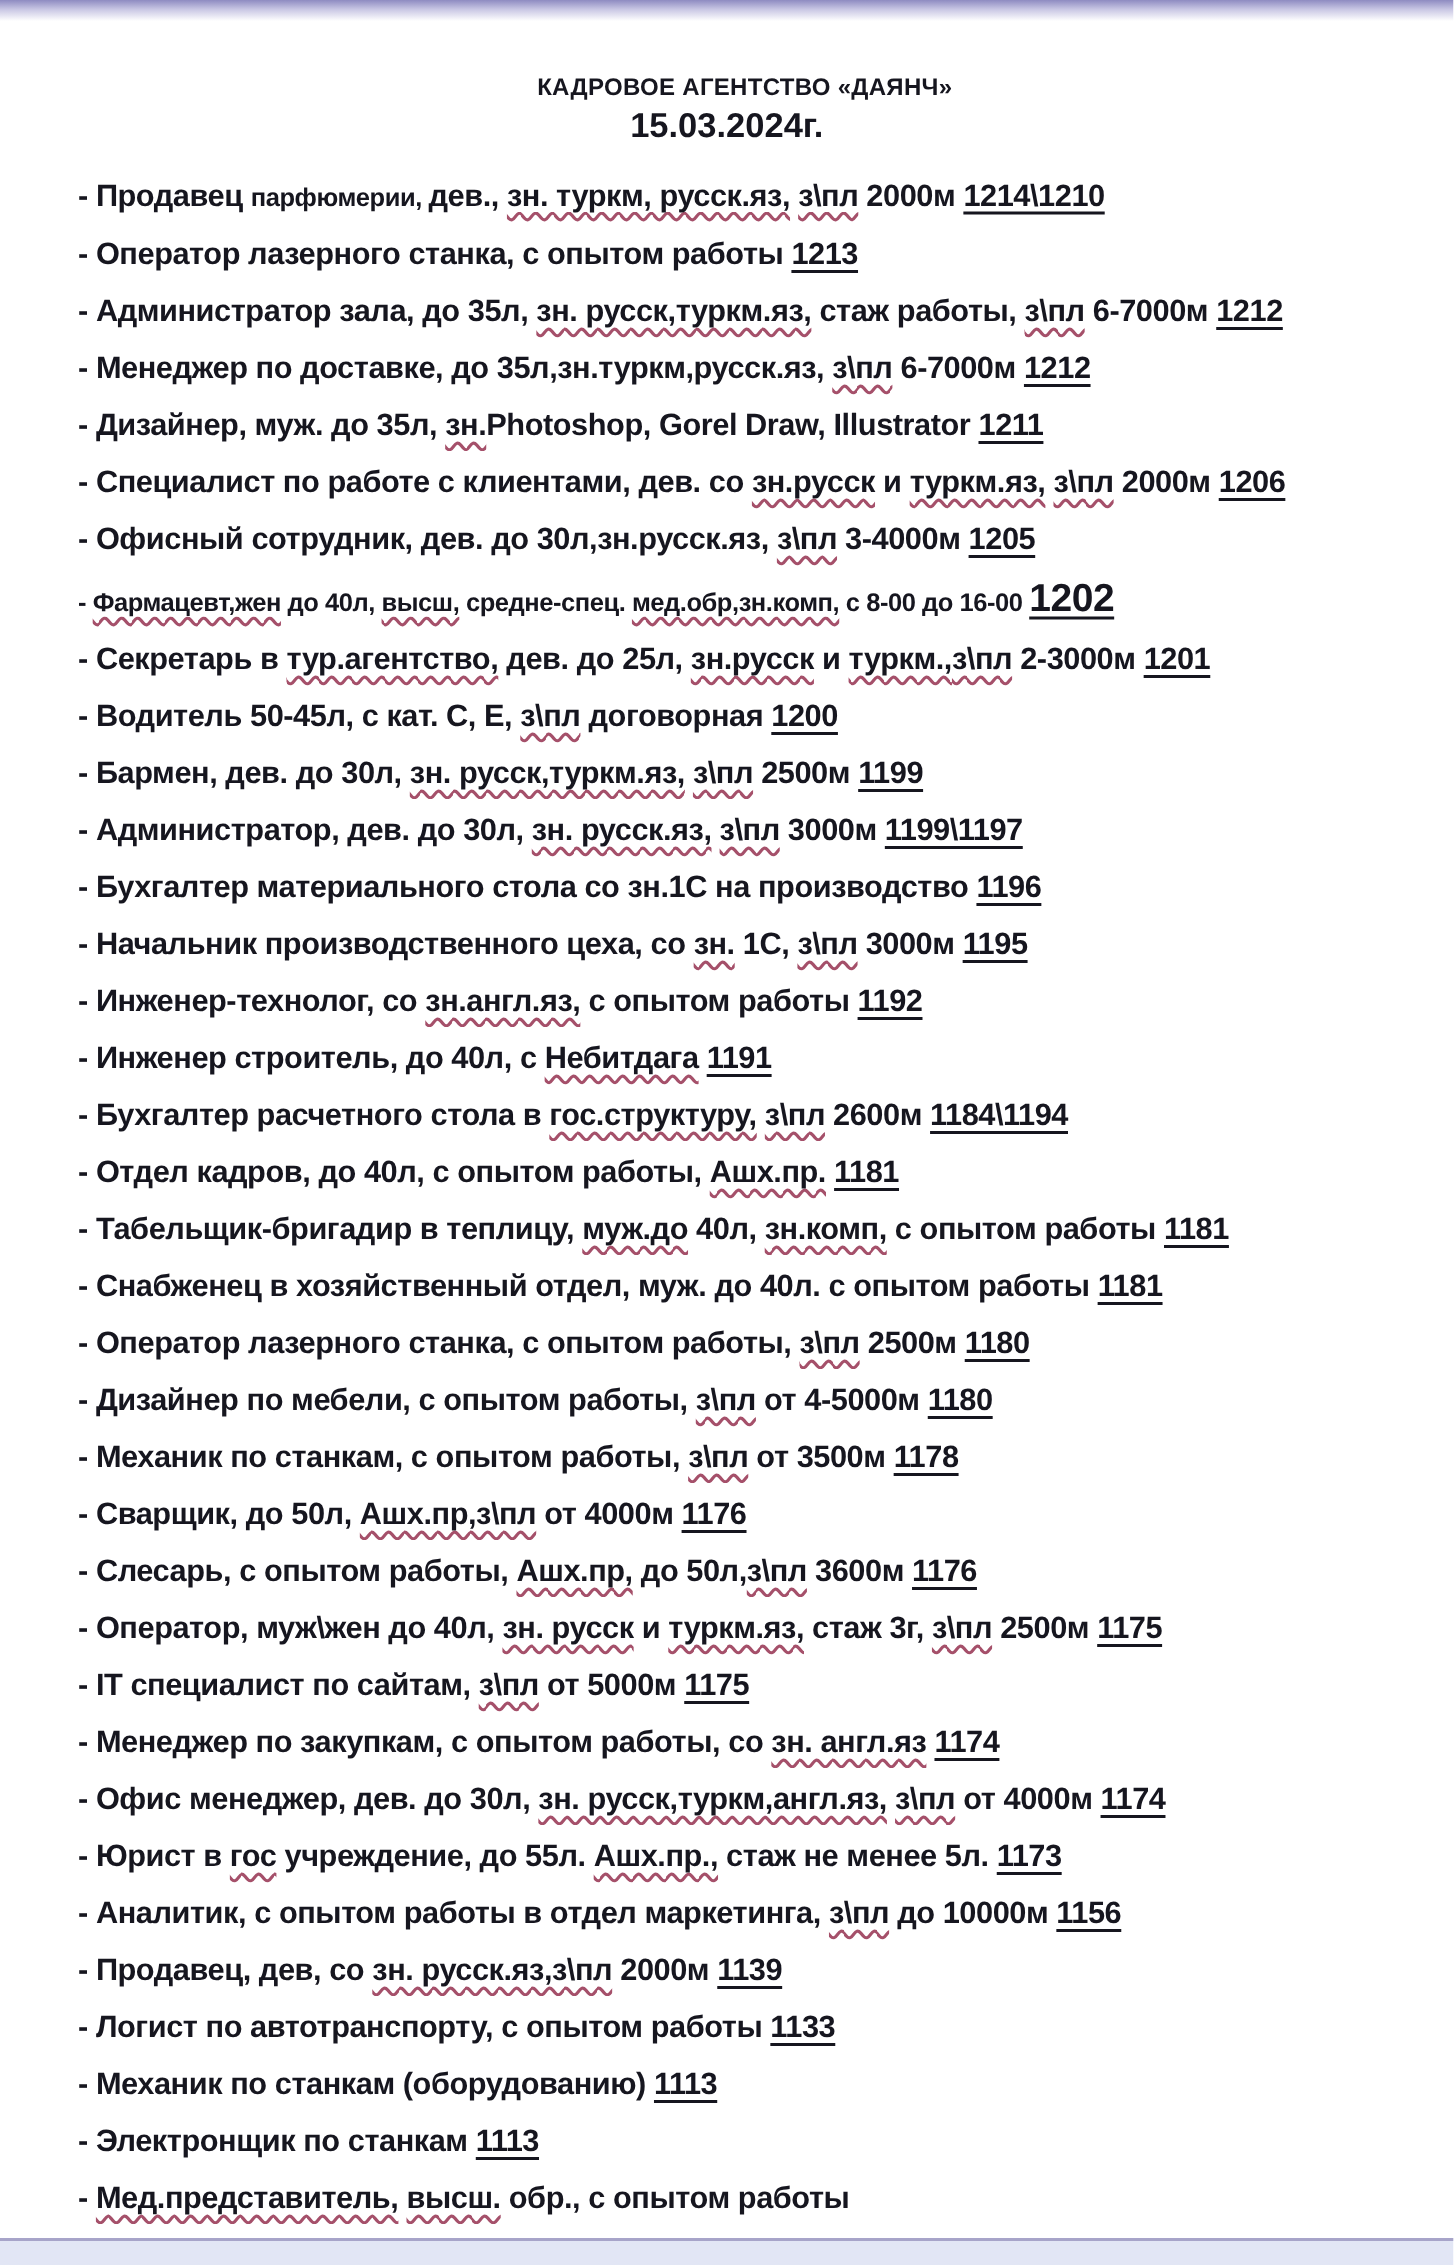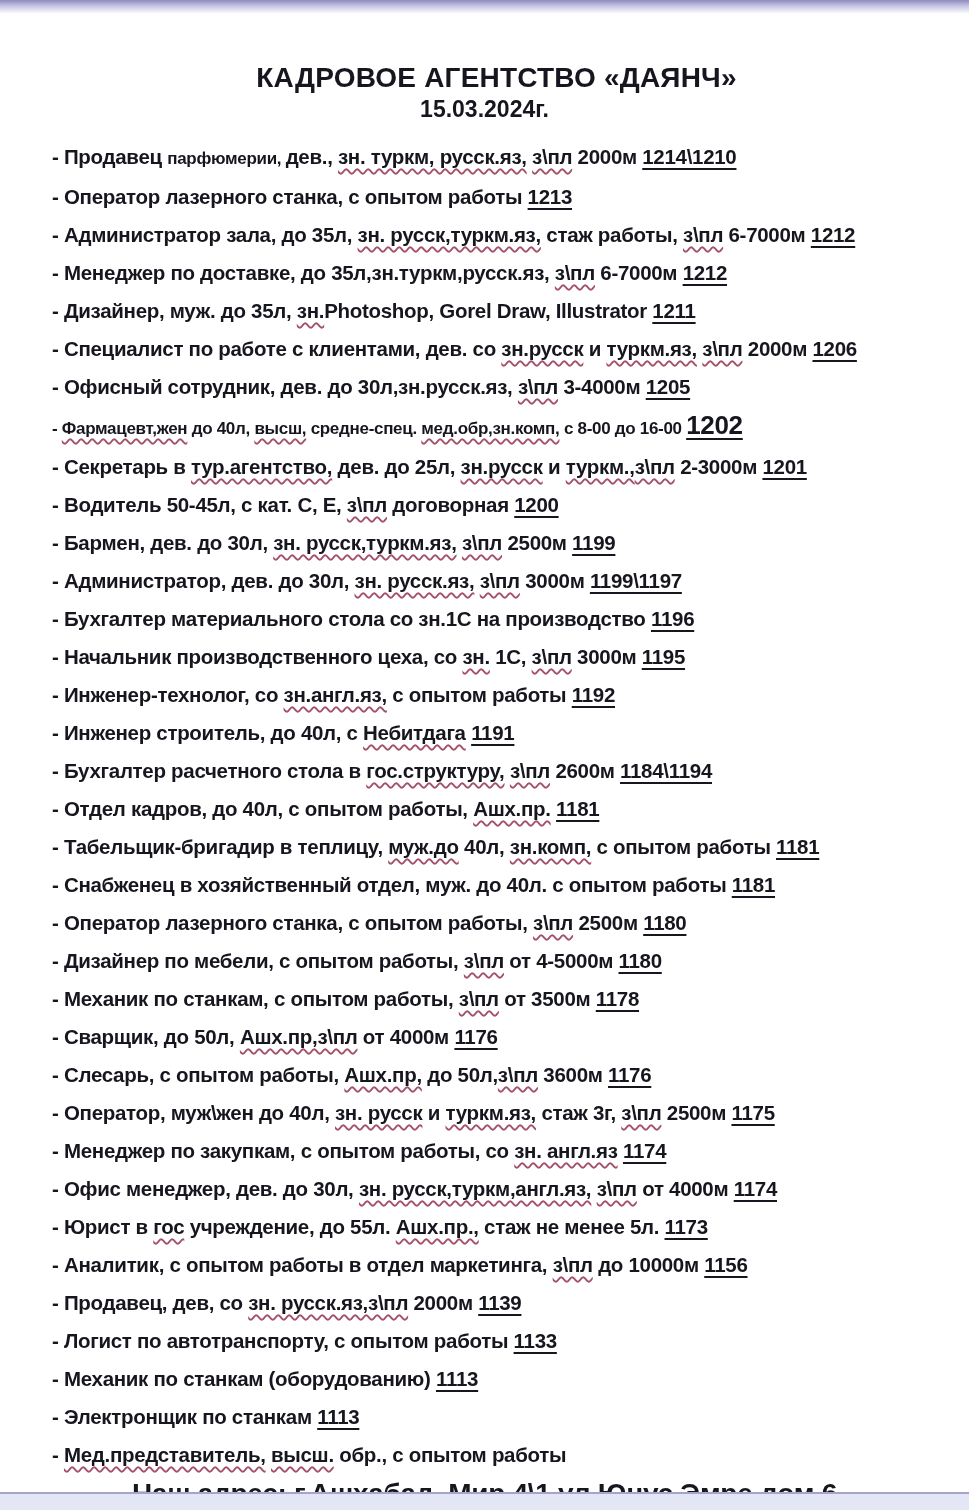--- a/index.html
+++ b/index.html
@@ -10,21 +10,21 @@
     font-weight:bold;
     color:#16161f;
     position:relative;
     overflow:hidden;
   }
   .top-strip {
     height:14px; width:100%;
     background:linear-gradient(to bottom, #8e8bc1 0%, #c9c7e4 45%, #ffffff 100%);
   }
   .title {
-    text-align:center; font-size:28px; margin-top:48px; letter-spacing:.2px;padding-left:24px;
+    text-align:center; font-size:16px; margin-top:36px; letter-spacing:.2px;padding-left:24px;
   }
   .date {
     text-align:center; font-size:23px; margin-top:2px;
   }
   .jobs {
     margin:15px 20px 0 52px;
     font-size:20.5px;
     letter-spacing:-0.3px;
   }
   .line { line-height:38px; white-space:nowrap; }
@@ -85,20 +85,21 @@
       <div class="line"><span>- Бухгалтер расчетного стола в </span><span class="sq">гос.структуру,</span><span> </span><span class="sq">з\пл</span><span> 2600м </span><span class="code">1184\1194</span></div>
       <div class="line"><span>- Отдел кадров, до 40л, с опытом работы, </span><span class="sq">Ашх.пр.</span><span> </span><span class="code">1181</span></div>
       <div class="line"><span>- Табельщик-бригадир в теплицу, </span><span class="sq">муж.до</span><span> 40л, </span><span class="sq">зн.комп,</span><span> с опытом работы </span><span class="code">1181</span></div>
       <div class="line"><span>- Снабженец в хозяйственный отдел, муж. до 40л. с опытом работы </span><span class="code">1181</span></div>
       <div class="line"><span>- Оператор лазерного станка, с опытом работы, </span><span class="sq">з\пл</span><span> 2500м </span><span class="code">1180</span></div>
       <div class="line"><span>- Дизайнер по мебели, с опытом работы, </span><span class="sq">з\пл</span><span> от 4-5000м </span><span class="code">1180</span></div>
       <div class="line"><span>- Механик по станкам, с опытом работы, </span><span class="sq">з\пл</span><span> от 3500м </span><span class="code">1178</span></div>
       <div class="line"><span>- Сварщик, до 50л, </span><span class="sq">Ашх.пр,з\пл</span><span> от 4000м </span><span class="code">1176</span></div>
       <div class="line"><span>- Слесарь, с опытом работы, </span><span class="sq">Ашх.пр,</span><span> до 50л,</span><span class="sq">з\пл</span><span> 3600м </span><span class="code">1176</span></div>
       <div class="line"><span>- Оператор, муж\жен до 40л, </span><span class="sq">зн. русск</span><span> и </span><span class="sq">туркм.яз,</span><span> стаж 3г, </span><span class="sq">з\пл</span><span> 2500м </span><span class="code">1175</span></div>
+      <div class="line"><span>- IT специалист по сайтам, </span><span class="sq">з\пл</span><span> от 5000м </span><span class="code">1175</span></div>
       <div class="line"><span>- Менеджер по закупкам, с опытом работы, со </span><span class="sq">зн. англ.яз</span><span> </span><span class="code">1174</span></div>
       <div class="line"><span>- Офис менеджер, дев. до 30л, </span><span class="sq">зн. русск,туркм,англ.яз,</span><span> </span><span class="sq">з\пл</span><span> от 4000м  </span><span class="code">1174</span></div>
       <div class="line"><span>- Юрист в </span><span class="sq">гос</span><span> учреждение, до 55л. </span><span class="sq">Ашх.пр.,</span><span> стаж не менее 5л. </span><span class="code">1173</span></div>
       <div class="line"><span>- Аналитик, с опытом работы в отдел маркетинга, </span><span class="sq">з\пл</span><span> до 10000м </span><span class="code">1156</span></div>
       <div class="line"><span>- Продавец, дев, со </span><span class="sq">зн. русск.яз,з\пл</span><span> 2000м </span><span class="code">1139</span></div>
       <div class="line"><span>- Логист по автотранспорту, с опытом работы </span><span class="code">1133</span></div>
       <div class="line"><span>- Механик по станкам (оборудованию) </span><span class="code">1113</span></div>
       <div class="line"><span>- Электронщик по станкам </span><span class="code">1113</span></div>
       <div class="line"><span>- </span><span class="sq">Мед.представитель,</span><span> </span><span class="sq">высш.</span><span> обр., с опытом работы</span></div>
     </div>

